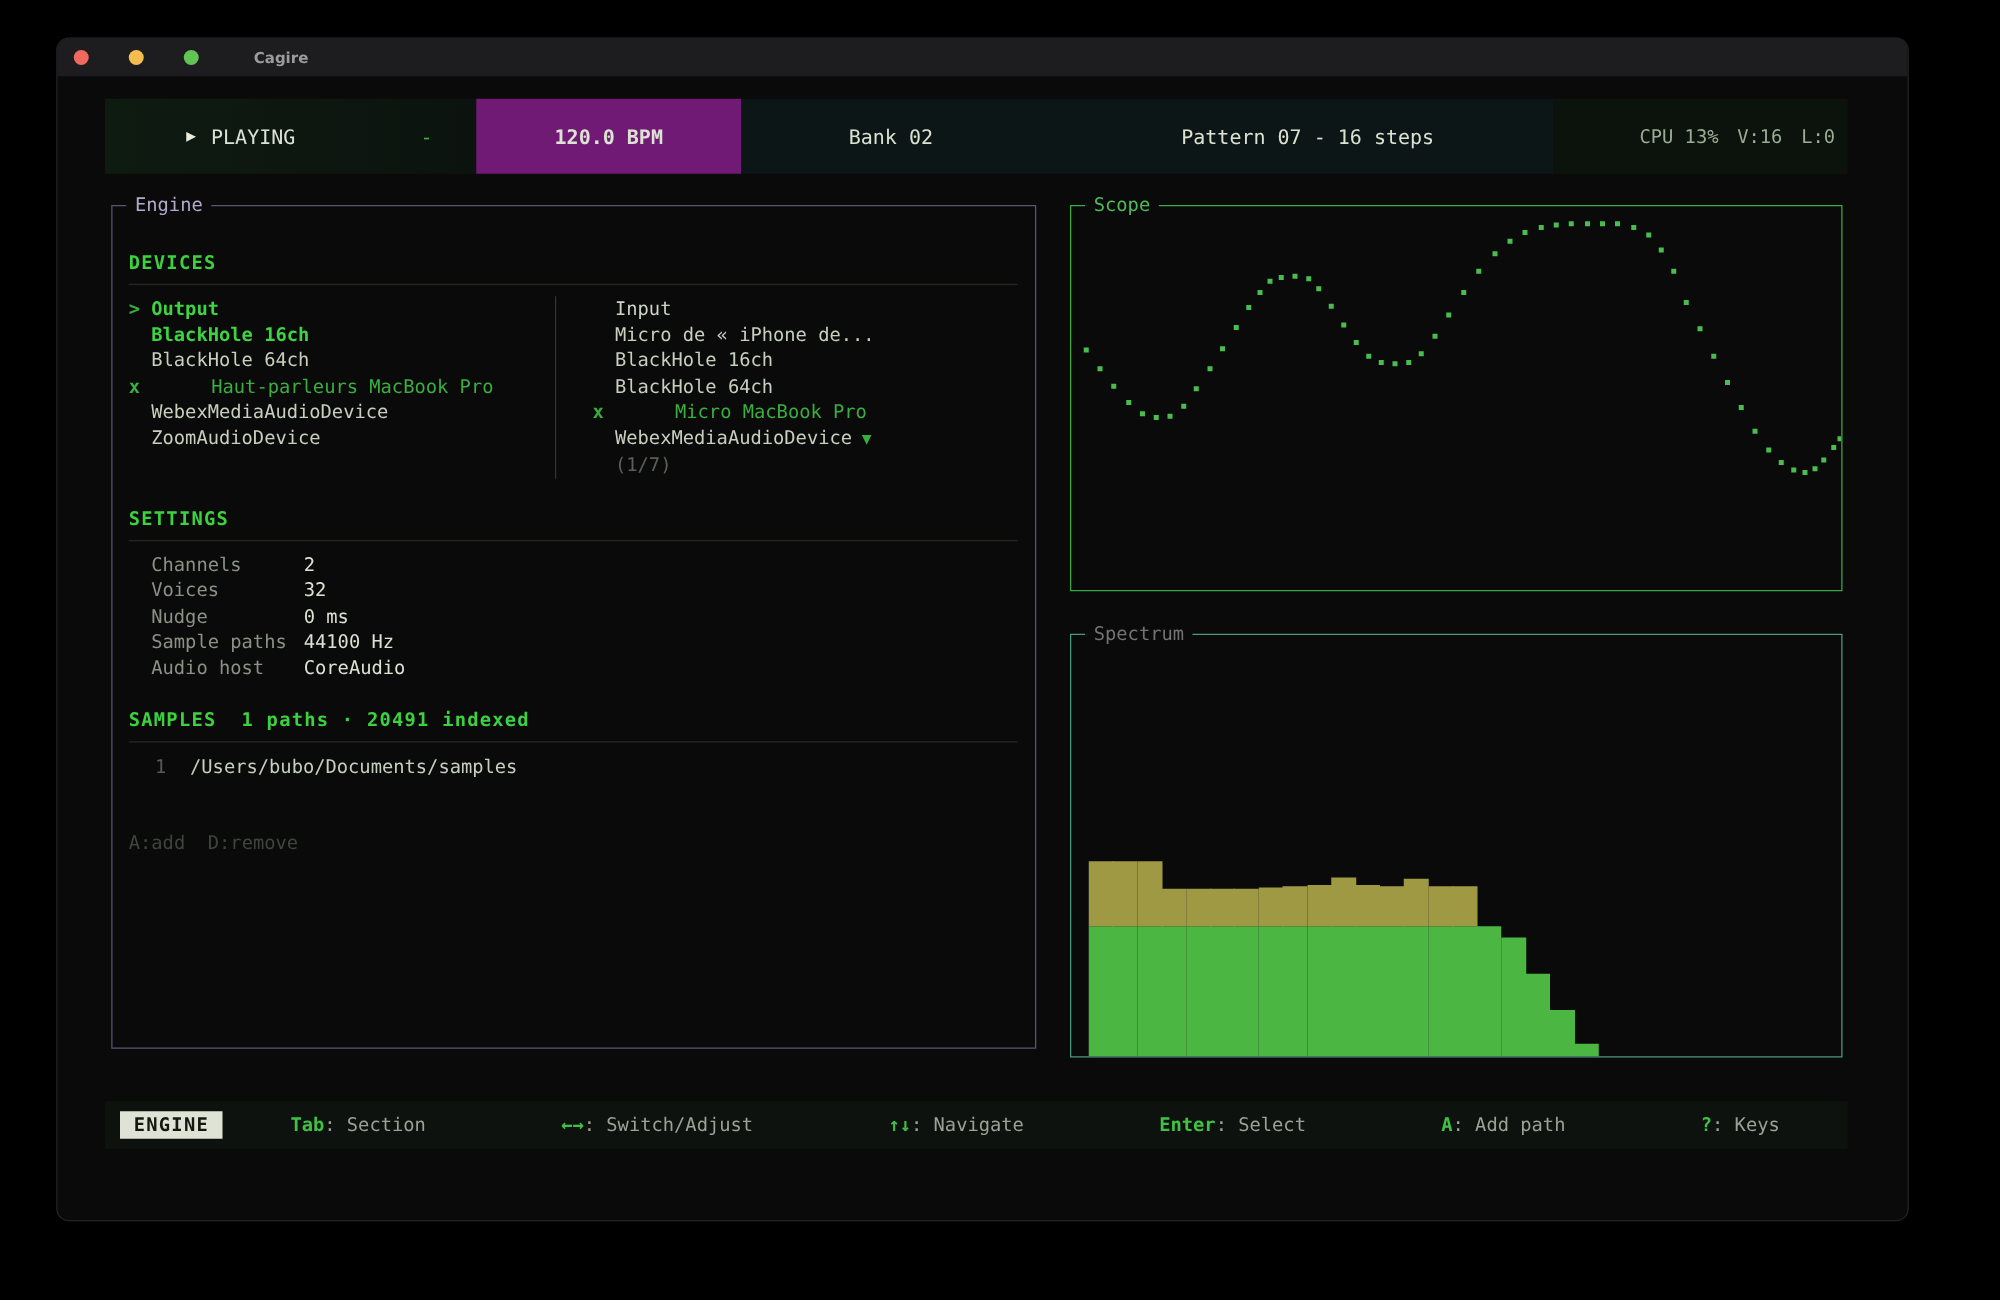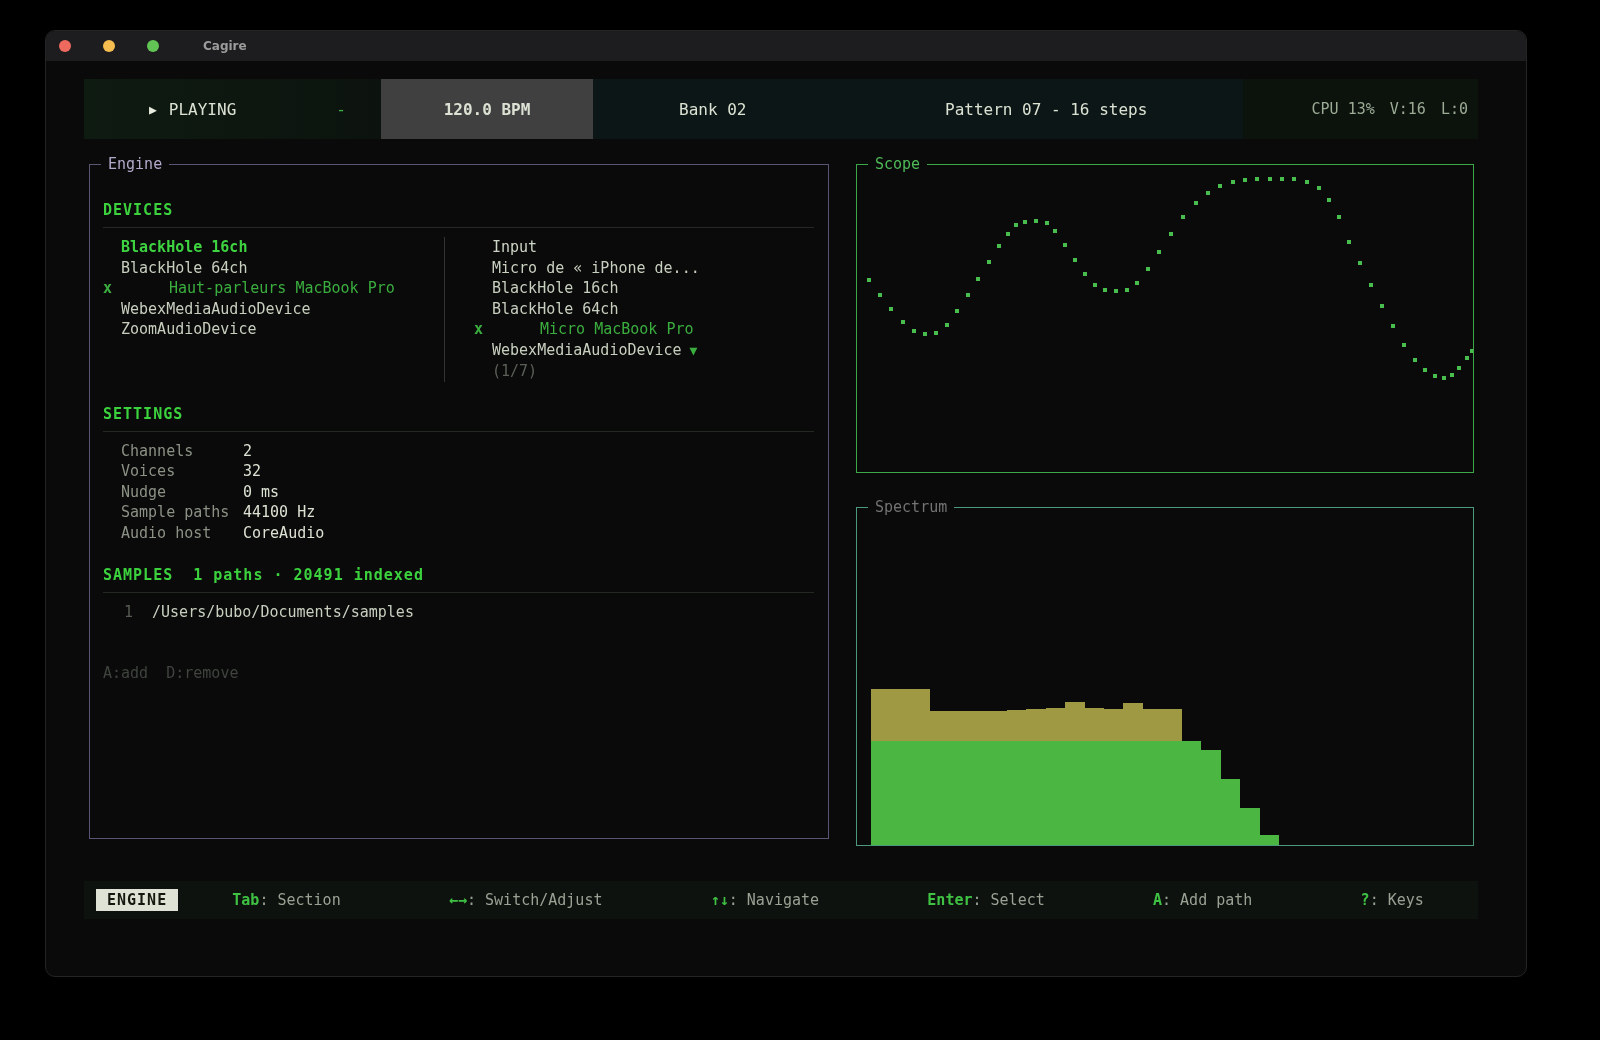--- a/index.html
+++ b/index.html
@@ -13,21 +13,21 @@
   .tl{width:12px;height:12px;border-radius:50%;margin-right:8px;flex:0 0 auto;}
   .tl.red{background:#ee6a5f}.tl.yellow{background:#f5bd4f}.tl.green{background:#61c454}
   .win-title{color:#9c9c9c;font-size:12px;font-weight:bold;margin-left:12px;font-family:"DejaVu Sans",sans-serif;}
 
   
   .topbar{position:absolute;left:38px;top:48px;width:1394px;height:60px;display:flex;font-size:16px;}
   .seg{display:flex;align-items:center;color:#dce2d3;position:relative;}
   .seg-playing{width:297px;background:linear-gradient(90deg,#0e1b11,#0c130e);padding-left:65px;box-sizing:border-box;}
   .play-icon{font-size:13px;margin-right:12px;color:#e9ede0;}
   .tempo-dash{position:absolute;right:35px;color:#3fae47;}
-  .seg-bpm{width:212px;background:#404040;justify-content:center;font-weight:bold;}
+  .seg-bpm{width:212px;background:#701a75;justify-content:center;font-weight:bold;}
   .seg-bankpattern{width:650px;background:#0d1616;}
   .bank{position:absolute;left:86px;}
   .pattern{position:absolute;left:352px;}
   .seg-stats{width:235px;background:#0c130d;justify-content:flex-end;gap:15px;padding-right:10px;box-sizing:border-box;
              color:#9cab96;font-size:15px;}
 
   
   .panel{position:absolute;background:#0a0a0a;}
   .panel-title{position:absolute;top:-10px;left:11px;background:#0a0a0a;padding:0 7px;font-size:15px;}
   .engine-panel{left:43px;top:133px;width:738px;height:673px;border:1px solid #5b5472;}
@@ -109,20 +109,21 @@
     </div>
   </div>
 
   <div class="panel engine-panel">
     <span class="panel-title engine-title">Engine</span>
     <div class="engine-inner">
       <div class="sec-h">DEVICES</div>
       <div class="rule"></div>
       <div class="dev-grid">
         <div class="dev-col dev-col-left">
+            <div class="dev-row cursor-header"><span class="prefix">&gt;</span><span class="dlabel">Output</span></div>
             <div class="dev-row selected"><span class="prefix"> </span><span class="dlabel">BlackHole 16ch</span></div>
             <div class="dev-row normal"><span class="prefix"> </span><span class="dlabel">BlackHole 64ch</span></div>
             <div class="dev-row active"><span class="prefix">x</span><span class="dlabel">Haut-parleurs MacBook Pro</span></div>
             <div class="dev-row normal"><span class="prefix"> </span><span class="dlabel">WebexMediaAudioDevice</span></div>
             <div class="dev-row normal"><span class="prefix"> </span><span class="dlabel">ZoomAudioDevice</span></div>
           </div>
         <div class="dev-col dev-col-right">
             <div class="dev-row header"><span class="prefix"> </span><span class="dlabel">Input</span></div>
             <div class="dev-row normal"><span class="prefix"> </span><span class="dlabel">Micro de « iPhone de...</span></div>
             <div class="dev-row normal"><span class="prefix"> </span><span class="dlabel">BlackHole 16ch</span></div>

